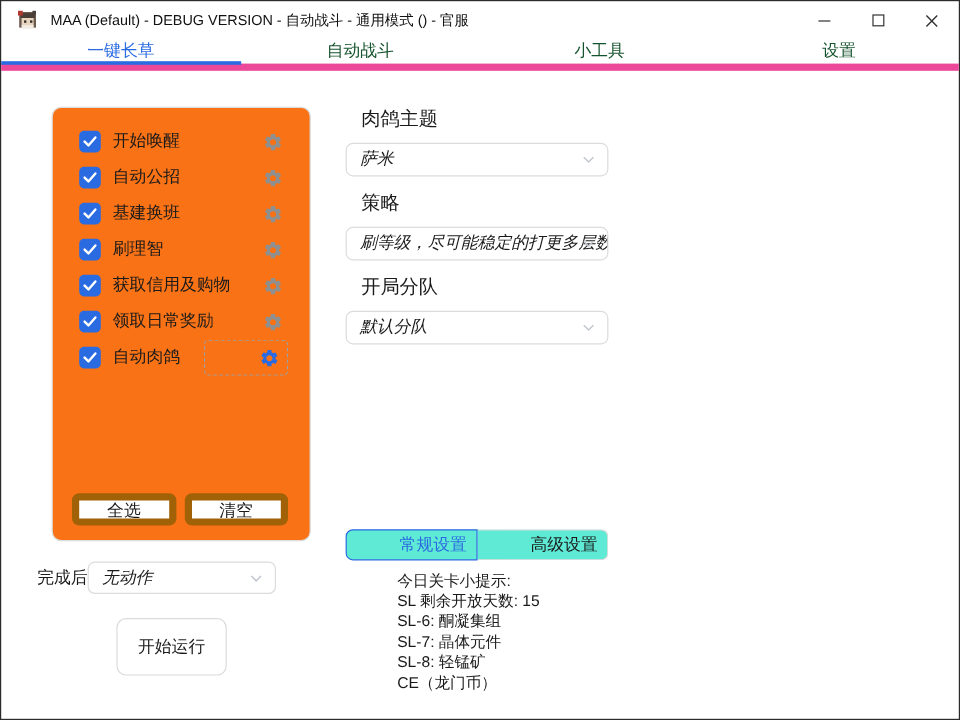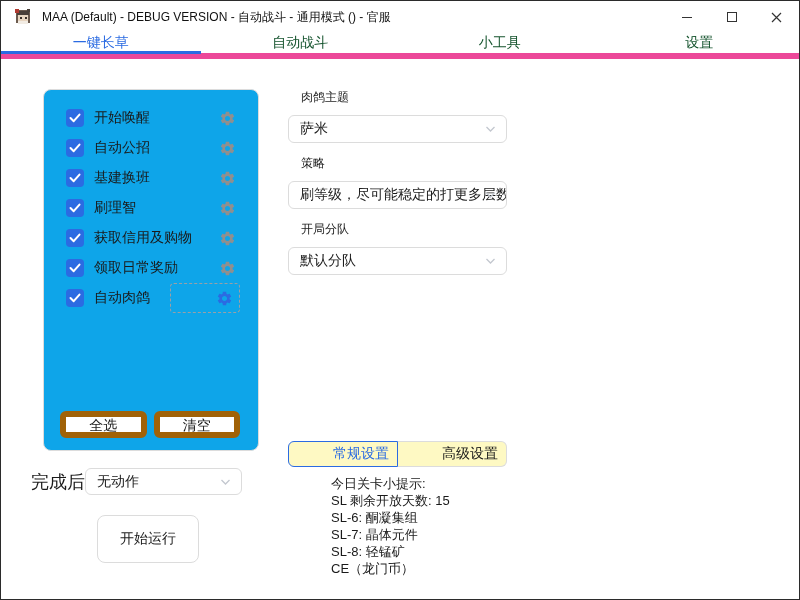--- a/index.html
+++ b/index.html
@@ -25,21 +25,21 @@
   .tabbar { height:26px; display:flex; border-bottom:6px solid #ec4899; }
   .tab { flex:1; display:flex; align-items:center; justify-content:center;
          font-size:14px; color:#14532d; position:relative; cursor:pointer; }
   .tab.active { color:#2b6be2; }
   .tab.active::after { content:""; position:absolute; left:0; right:0; bottom:-1px; height:3px; background:#2b6be2; }
   
   .content { position:relative; height:540px; }
   
   .task-card {
     position:absolute; left:42px; top:30px; width:216px; height:362px;
-    border:1px solid #dcdcdc; border-radius:8px; background:#0ea5e9;
+    border:1px solid #dcdcdc; border-radius:8px; background:#f97316;
   }
   .task-rows { padding-top:13px; }
   .task-row { height:30px; display:flex; align-items:center; padding:0 22px; }
   .checkbox {
     width:18px; height:18px; border-radius:4px; background:#2b6be2;
     display:flex; align-items:center; justify-content:center; flex:0 0 auto; cursor:pointer;
   }
   .task-label { margin-left:10px; font-size:14px; color:#1a1a1a; white-space:nowrap; }
   .gear-btn { margin-left:auto; width:17px; height:17px; color:#8f8f8f; cursor:pointer; display:flex; align-items:center; justify-content:center; }
   .gear-btn svg { display:block; }
@@ -50,43 +50,43 @@
     display:flex; align-items:center; justify-content:flex-end; padding-right:6px;
   }
   .focus-box .gear-btn { margin-left:0; color:#2b6be2; }
   .card-btns { position:absolute; left:16px; right:18px; bottom:12px; display:flex; gap:7px; }
   .mini-btn {
     flex:1; height:27px; background:#fff; border:6px solid #a16207; border-radius:6px;
     font-size:14px; color:#1a1a1a; font-family:inherit; cursor:pointer;
   }
   
   .after-row { position:absolute; left:30px; top:409px; display:flex; align-items:center; }
-  .after-label { font-size:18px; }
+  .after-label { font-size:14px; }
   .dropdown {
     position:relative; height:27px; background:#fff; border:1px solid #dcdcdc; border-radius:6px;
     display:flex; align-items:center; padding:0 28px 0 11px; font-size:14px; color:#1a1a1a;
-    cursor:pointer; white-space:nowrap; overflow:hidden;
+    cursor:pointer; white-space:nowrap; overflow:hidden;font-style:italic;
   }
   .after-row .dropdown { width:157px; margin-left:0; }
   .chevron { position:absolute; right:9px; top:50%; transform:translateY(-50%); display:flex; }
   
   .start-btn {
-    position:absolute; left:96px; top:456px; width:102px; height:48px;
+    position:absolute; left:96px; top:456px; width:92px; height:48px;
     background:#fff; border:1px solid #dcdcdc; border-radius:8px;
     font-size:14px; color:#1a1a1a; font-family:inherit; cursor:pointer;
   }
   
   .right-panel { position:absolute; left:287px; top:30px; width:219px; }
-  .rp-label { font-size:12px; margin:0 0 9px 13px; color:#1a1a1a; }
+  .rp-label { font-size:16px; margin:0 0 9px 13px; color:#1a1a1a; }
   .rp-field { margin-bottom:12px; }
   .rp-field .dropdown { width:219px; height:28px; }
   .seg-control { position:absolute; left:287px; top:382px; width:219px; height:26px; display:flex; }
   .seg {
     flex:1; display:flex; align-items:center; justify-content:center;
-    font-size:14px; background:#fef9c3; cursor:pointer;padding-left:36px;
+    font-size:14px; background:#5eead4; cursor:pointer;padding-left:36px;
   }
   .seg.active {
     color:#2b6be2; border:1px solid #2b6be2; border-radius:6px 0 0 6px; z-index:1;
   }
   .seg.inactive {
     color:#1a1a1a; border:1px solid #dcdcdc; border-left:none; border-radius:0 6px 6px 0;
   }
   .tips { position:absolute; left:330px; top:416px; font-size:13px; line-height:17px; color:#1a1a1a; }
 </style>
 </head>

